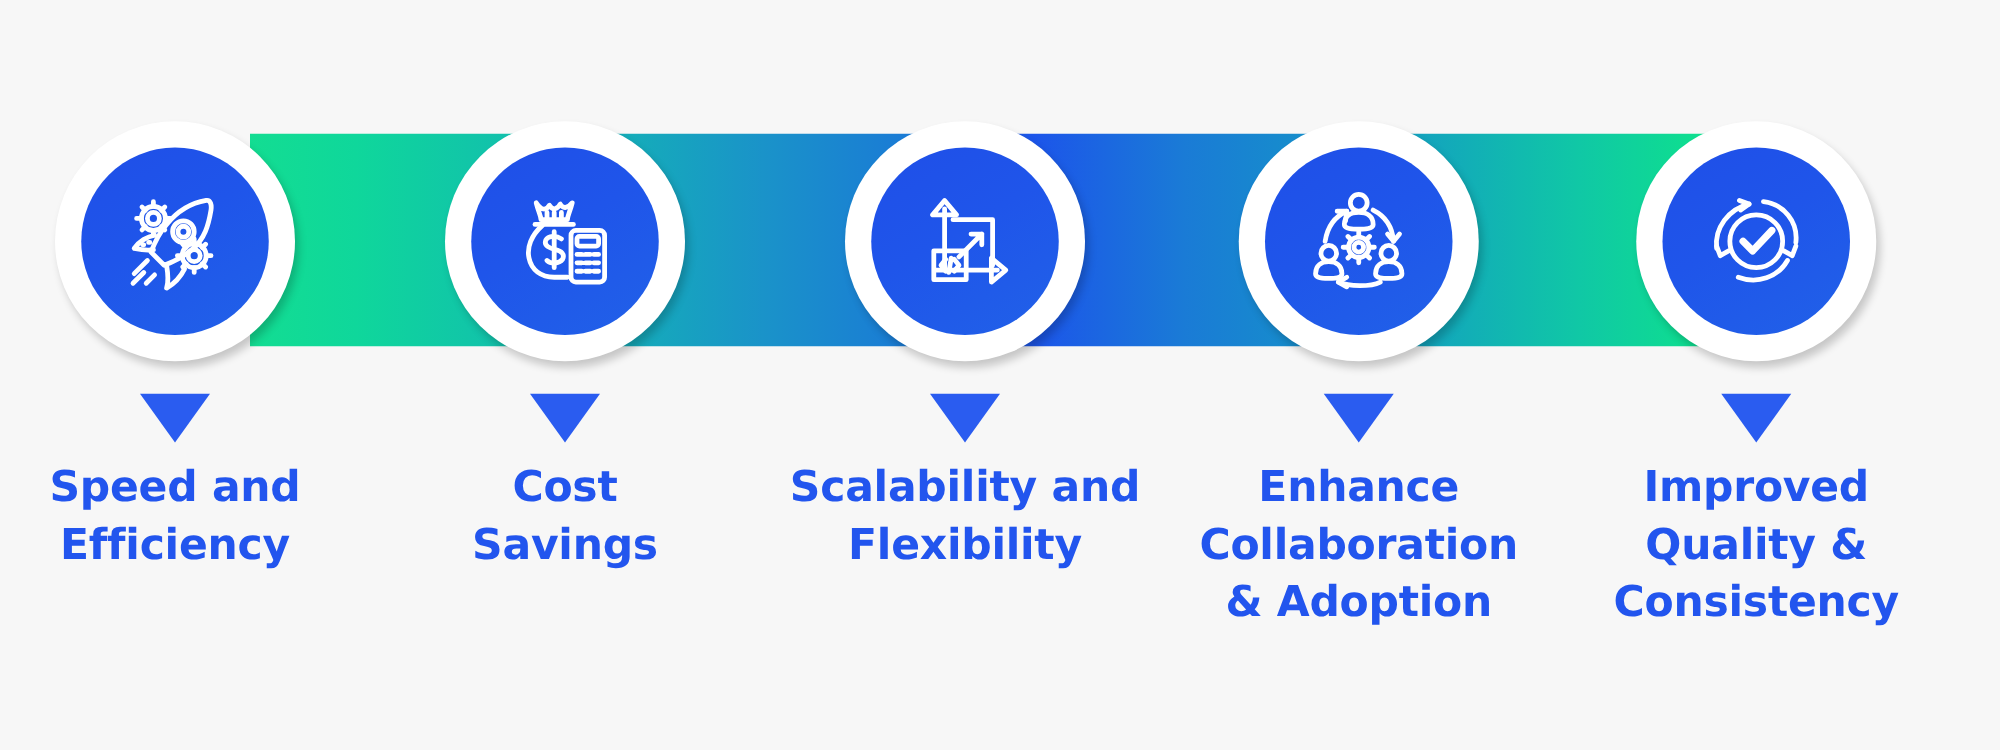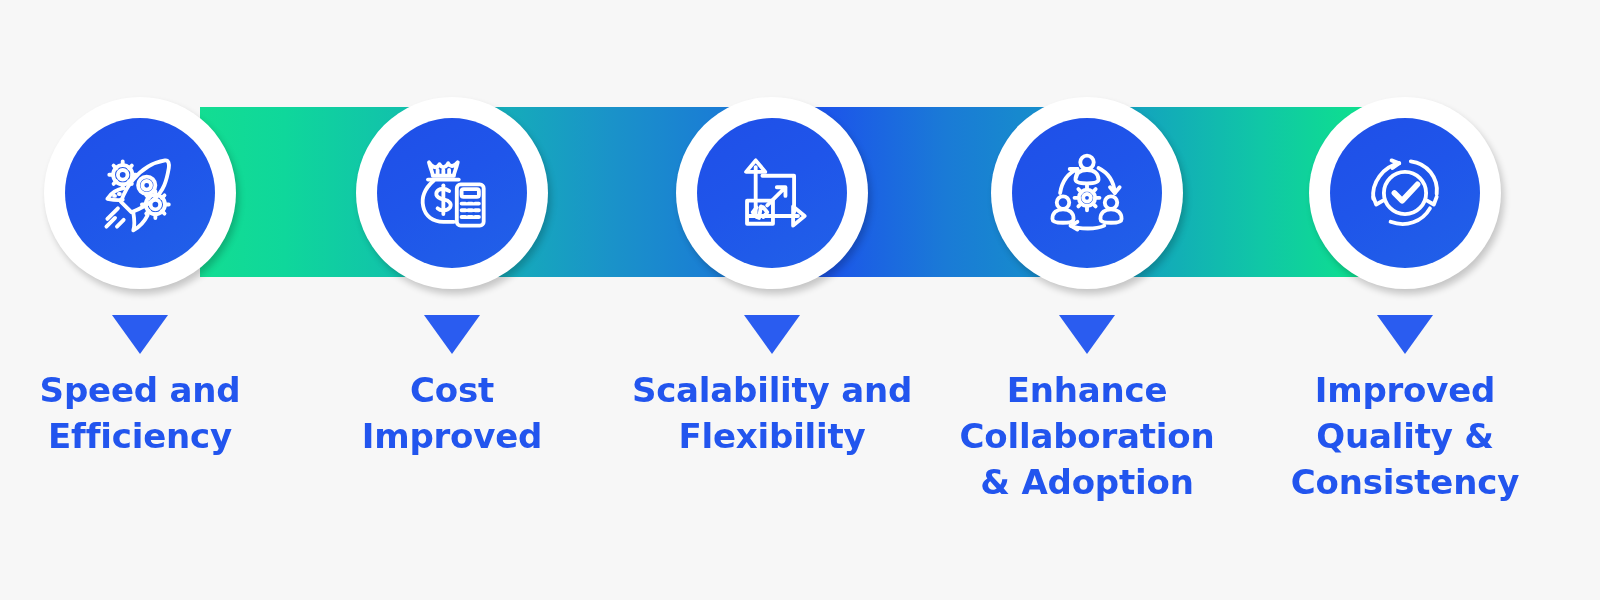--- a/index.html
+++ b/index.html
@@ -203,21 +203,21 @@
 
               <path d="M60 61 L64 61 M67 61 L71 61 M74 61 L78 61
                        M60 68 L64 68 M67 68 L71 68 M74 68 L78 68
                        M60 75 L64 75 M67 75 L71 75 M74 75 L78 75"></path>
             </g>
           </svg>
         </div>
       </div>
       <div class="pointer"></div>
       <div class="label">Cost
-Improved</div>
+Savings</div>
     </div>
 
     <div class="node" style="left:772px;">
       <div class="circle-wrap">
         <div class="circle-outer"></div>
         <div class="circle-inner">
           <svg viewBox="0 0 100 100">
             <g class="icon-stroke">
 
               <path d="M33 74 L33 23 M33 16 L23 28 L43 28 Z"></path>

